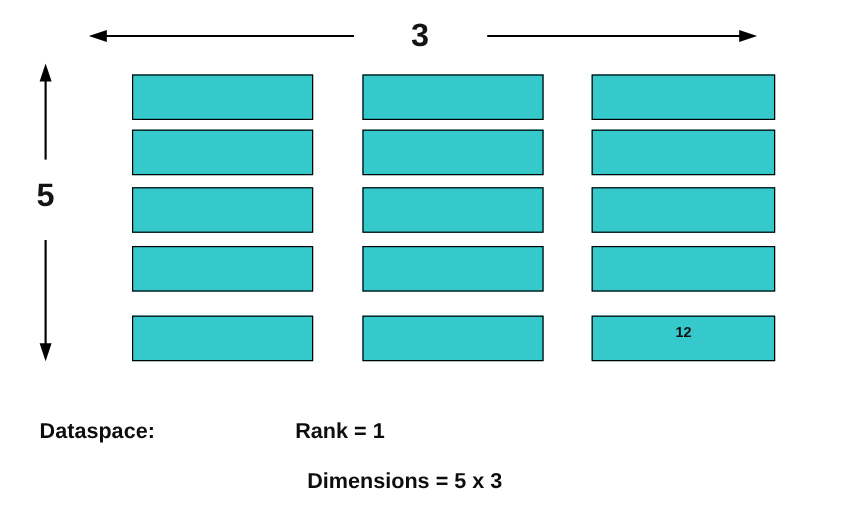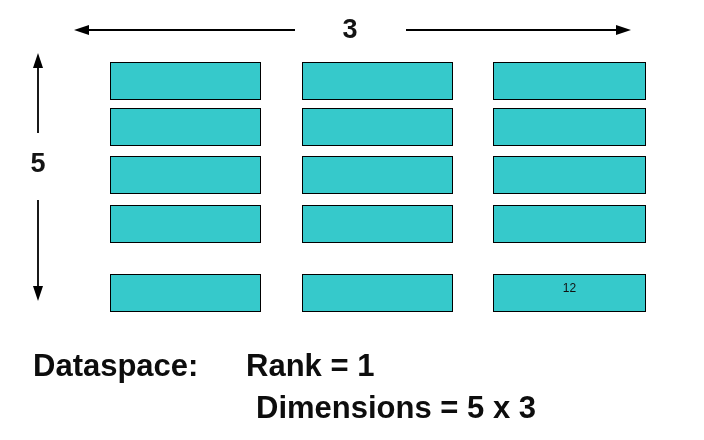--- a/index.html
+++ b/index.html
@@ -43,31 +43,31 @@
     align-items: center;
     justify-content: center;
   }
   .c1 { left: 110px; }
   .c2 { left: 302px; }
   .c3 { left: 493px; width: 153px; }
   .r1 { top: 62px; }
   .r2 { top: 108px; }
   .r3 { top: 156px; }
   .r4 { top: 205px; }
-  .r5 { top: 274px; }
+  .r5 { top: 263px; font-weight: bold; }
   .cell-value {
     font-size: 12px;
     color: #111111;
     position: relative;
     top: -5px;
   }
   .cap {
     position: absolute;
     font-weight: bold;
-    font-size: 31px;
+    font-size: 18px;
     color: #0d0d0d;
     line-height: 1;
     white-space: nowrap;
   }
   .cap-title { left: 33px;  top: 350px; }
   .cap-rank  { left: 246px; top: 350px; }
   .cap-dims  { left: 256px; top: 392px; }
 </style>
 </head>
 <body>

